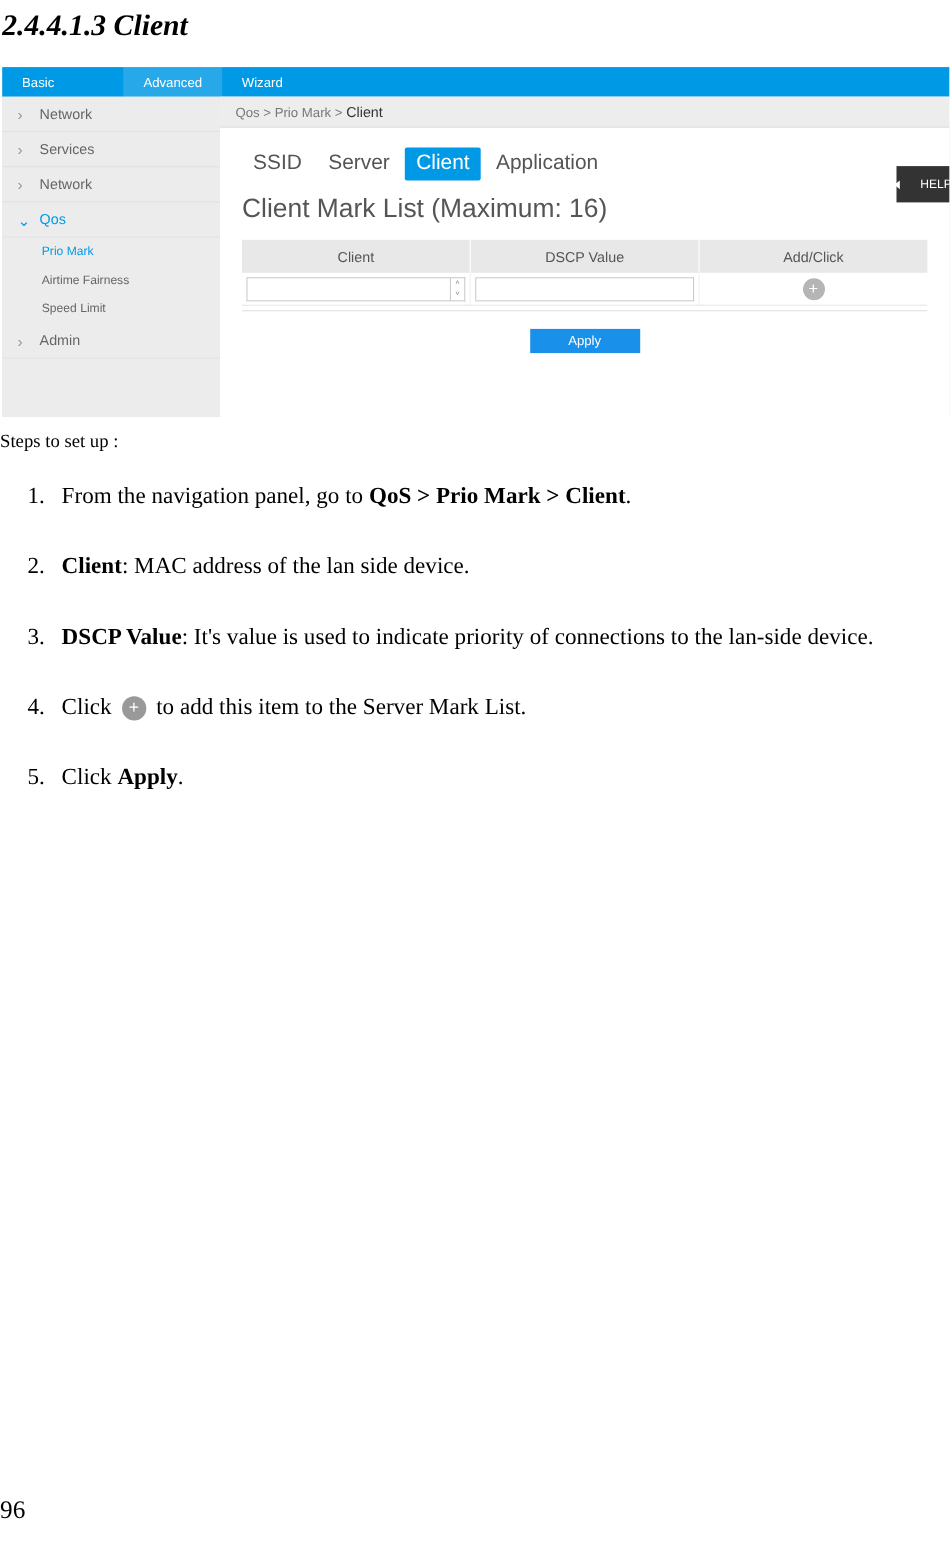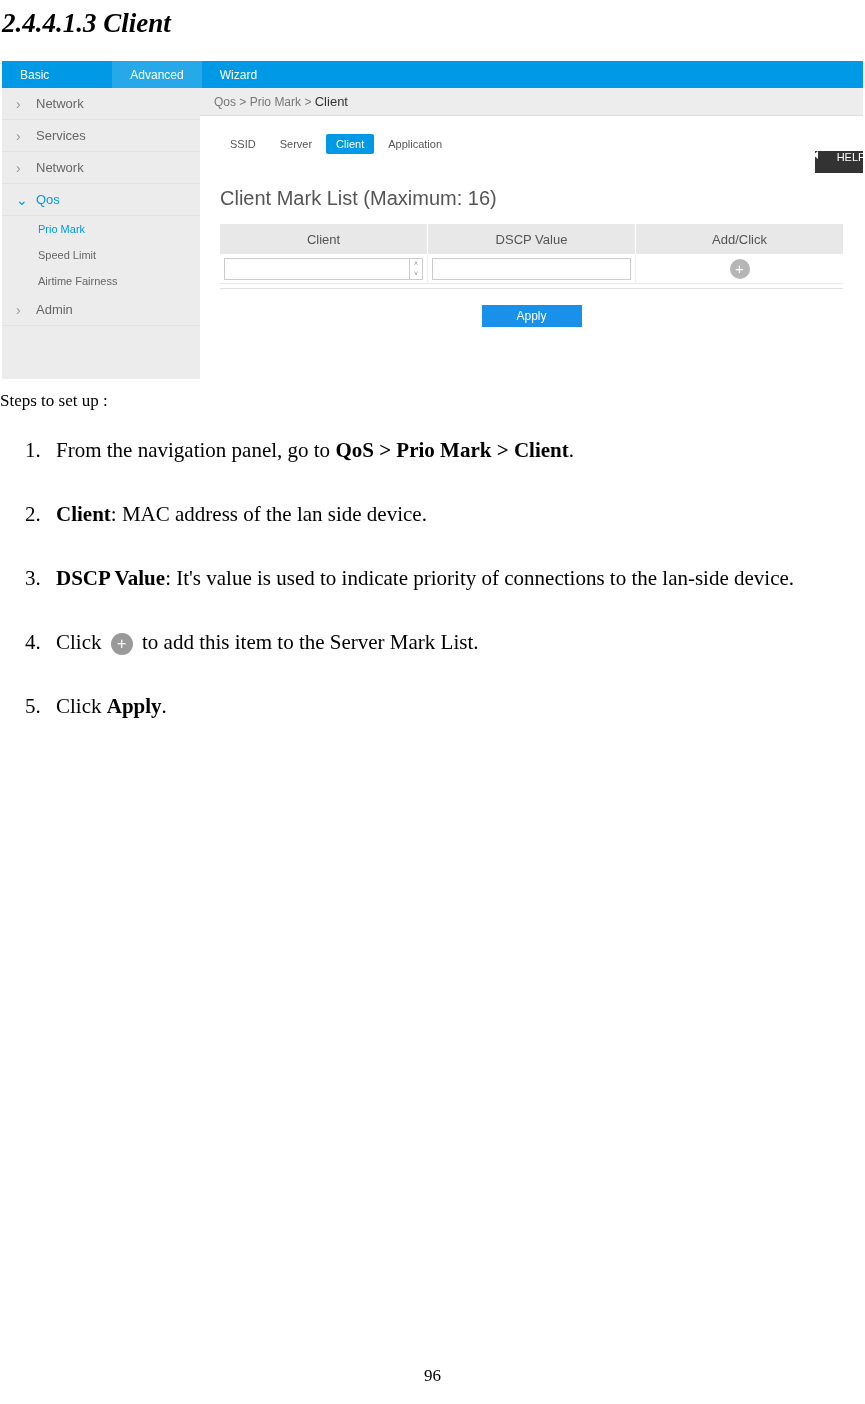--- a/index.html
+++ b/index.html
@@ -93,37 +93,37 @@
       align-items: center;
       padding-left: 14px;
       font-size: 12px;
       color: #777;
       border-bottom: 1px solid #ddd;
     }
     .breadcrumb .current { color: #333; font-size: 13px; }
     .tabs {
       display: flex;
       margin: 18px 0 0 20px;
-      font-size: 11px;
+      font-size: 19px;
       gap: 4px;
     }
     .tab {
       padding: 4px 10px;
       cursor: pointer;
       color: #555;
     }
     .tab.active {
       background: #0099e5;
       color: #fff;
       border-radius: 2px;
     }
     .section-title {
-      font-size: 20px;
+      font-size: 24px;
       color: #555;
-      margin: 33px 0 0 20px;
+      margin: 12px 0 0 20px;
       font-weight: normal;
     }
     .table-area {
       margin: 14px 20px 0 20px;
     }
     .table-header {
       display: flex;
       background: #e8e8e8;
       height: 30px;
       font-size: 13px;
@@ -194,26 +194,26 @@
       color: #fff;
       border: none;
       font-size: 12px;
       cursor: pointer;
     }
     .help-tab {
       position: absolute;
       right: 0;
       top: 90px;
       width: 48px;
-      height: 22px;
+      height: 33px;
       background: #333;
       color: #fff;
       font-size: 11px;
       display: flex;
-      align-items: flex-start;
+      align-items: center;
       justify-content: center;
       gap: 19px;
       cursor: pointer;
     }
     .help-tab .arrow {
       width: 0; height: 0;
       border-top: 4px solid transparent;
       border-bottom: 4px solid transparent;
       border-right: 5px solid #fff;
     }
@@ -244,22 +244,21 @@
       font-size: 16px;
       vertical-align: middle;
       font-family: Arial, sans-serif;
       margin: 0 4px;
     }
     .page-number {
       position: absolute;
       bottom: 18px;
       left: 0;
       right: 0;
-      text-align: center;
-      font-size: 17px;
+      font-size: 23px;
     }
     b { font-weight: bold; }
   </style>
 </head>
 <body>
 
 <h2 class="page-title">2.4.4.1.3 Client</h2>
 
 <div class="screenshot-container">
 
@@ -282,22 +281,22 @@
       </div>
       <div class="sidebar-item">
         <span class="sidebar-chevron">›</span>
         <span class="sidebar-label">Network</span>
       </div>
       <div class="sidebar-item expanded">
         <span class="sidebar-chevron down">⌄</span>
         <span class="sidebar-label">Qos</span>
       </div>
       <div class="sidebar-sub active">Prio Mark</div>
+      <div class="sidebar-sub">Airtime Fairness</div>
       <div class="sidebar-sub">Speed Limit</div>
-      <div class="sidebar-sub">Airtime Fairness</div>
       <div class="sidebar-item">
         <span class="sidebar-chevron">›</span>
         <span class="sidebar-label">Admin</span>
       </div>
     </div>
 
     <div class="content">
       <div class="breadcrumb">
         <span>Qos</span>
         <span>&nbsp;&gt;&nbsp;</span>

